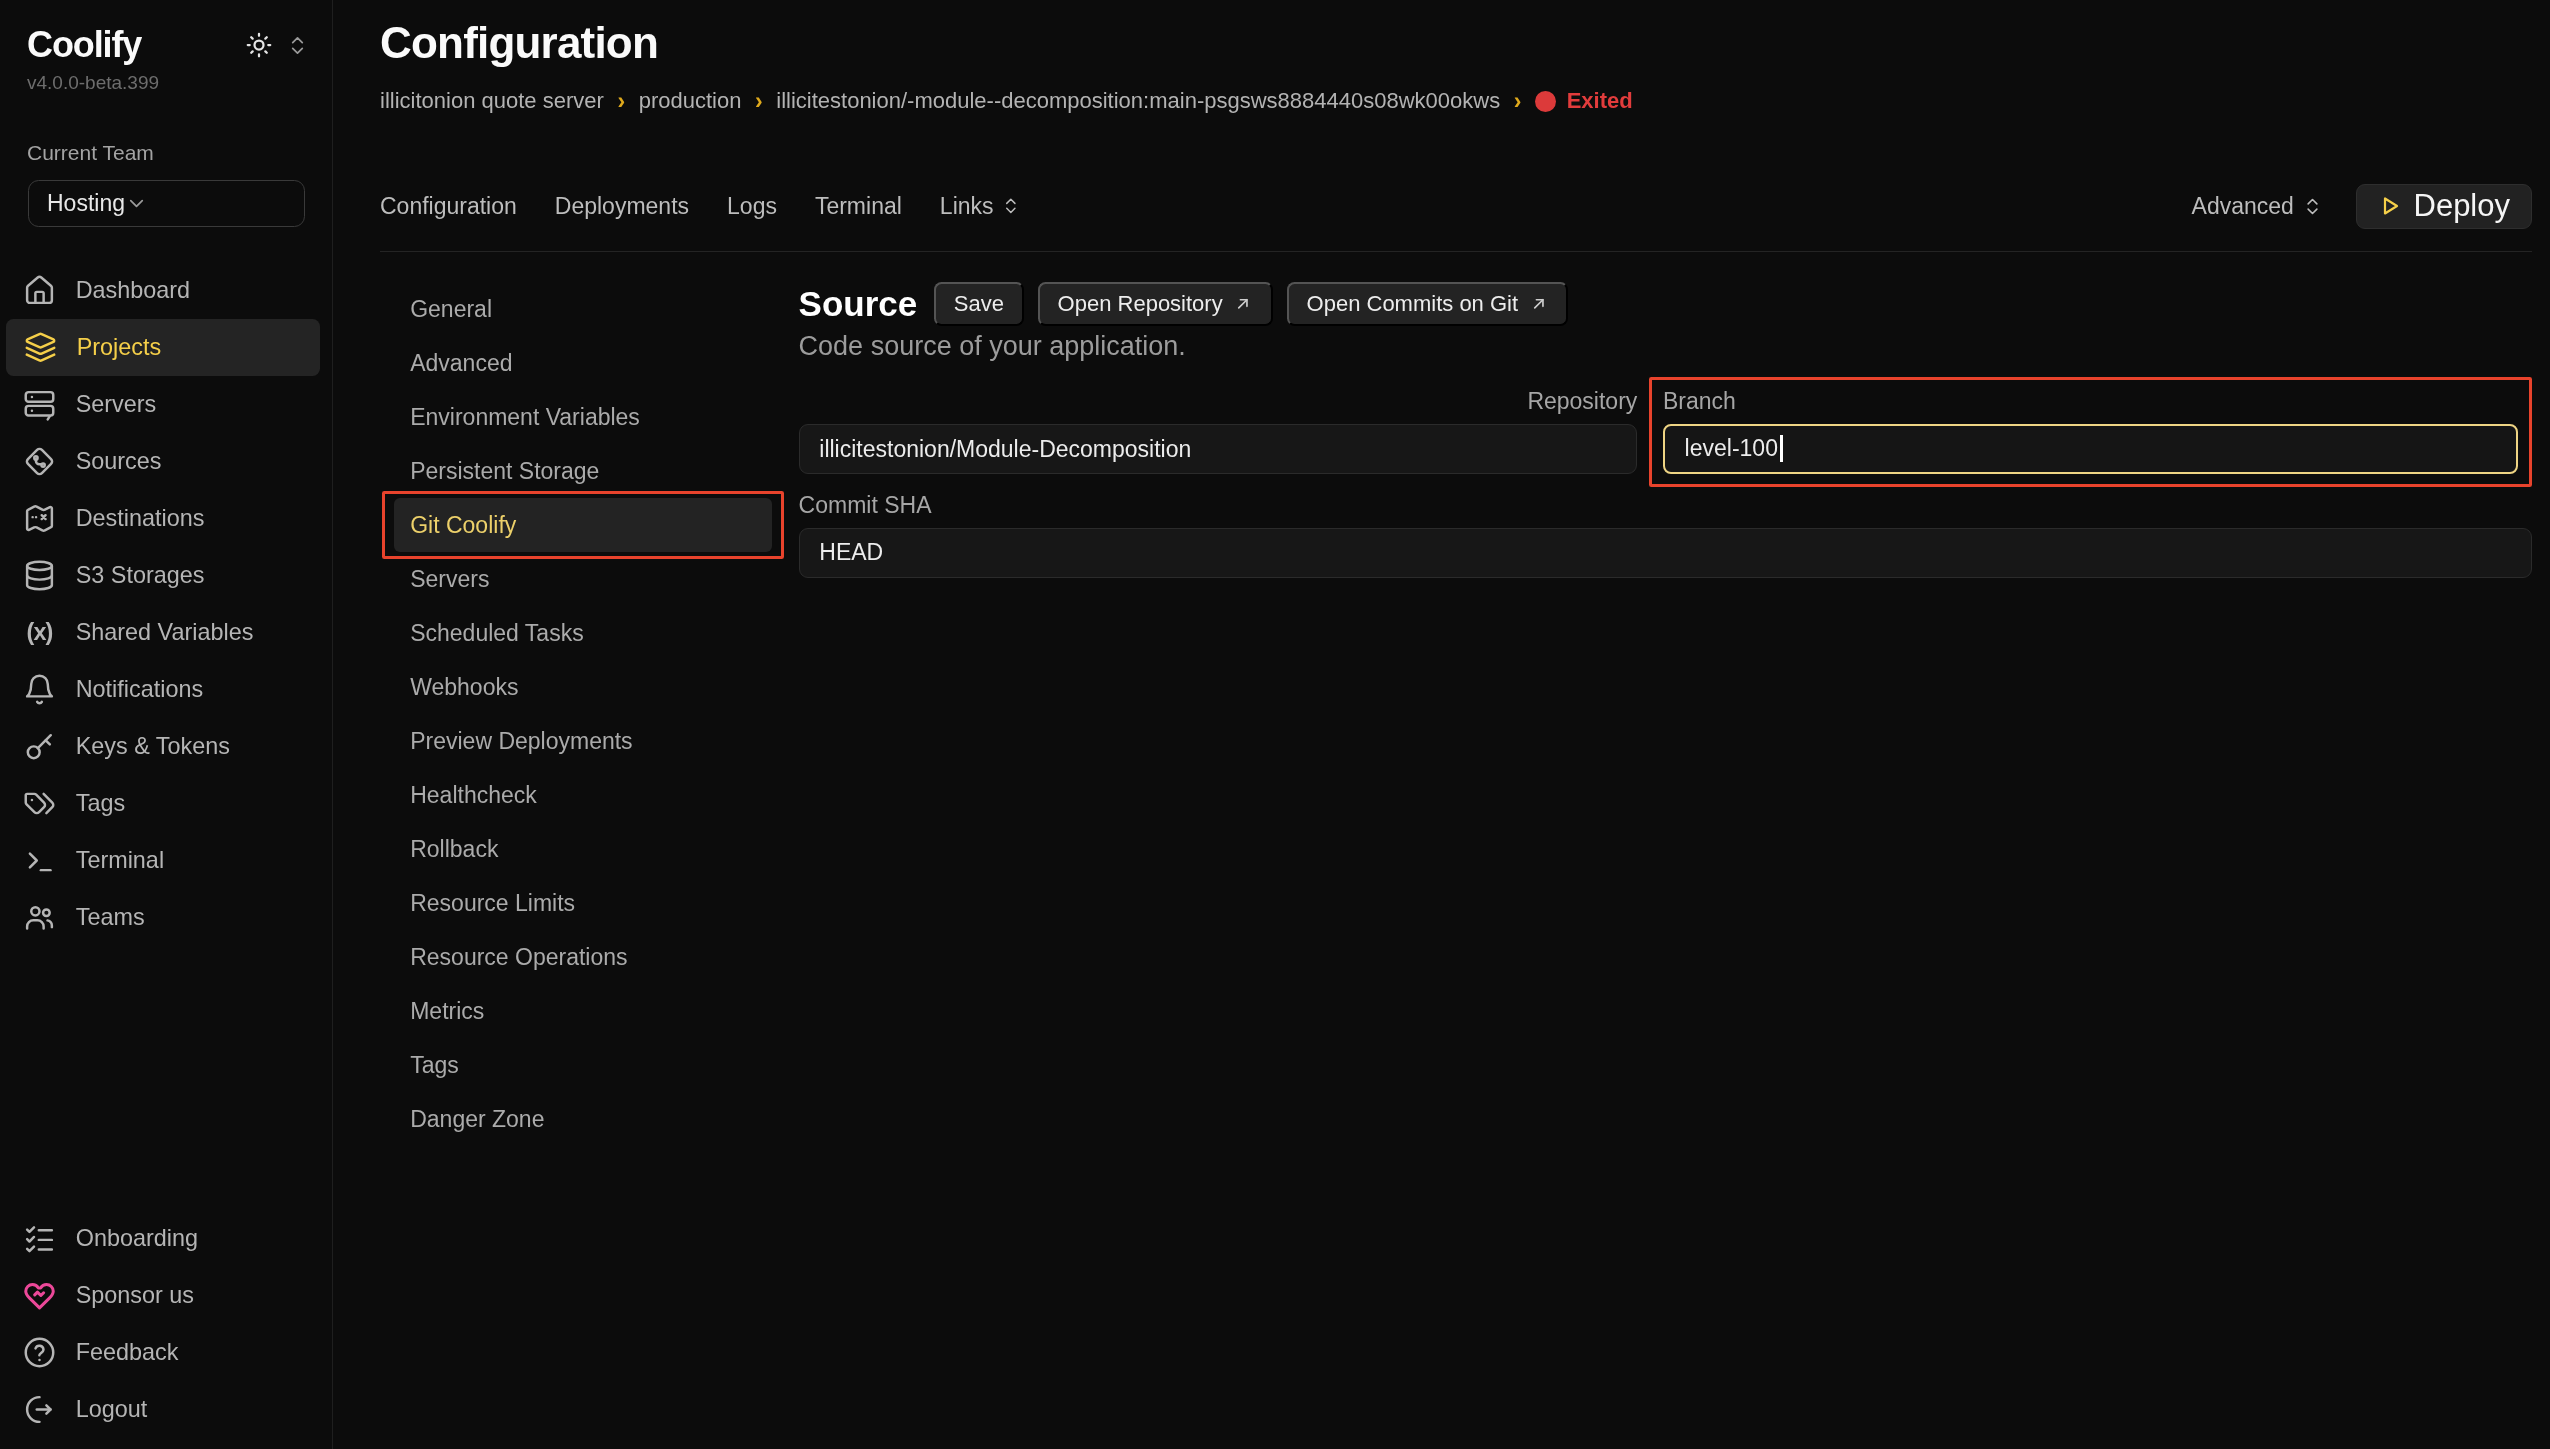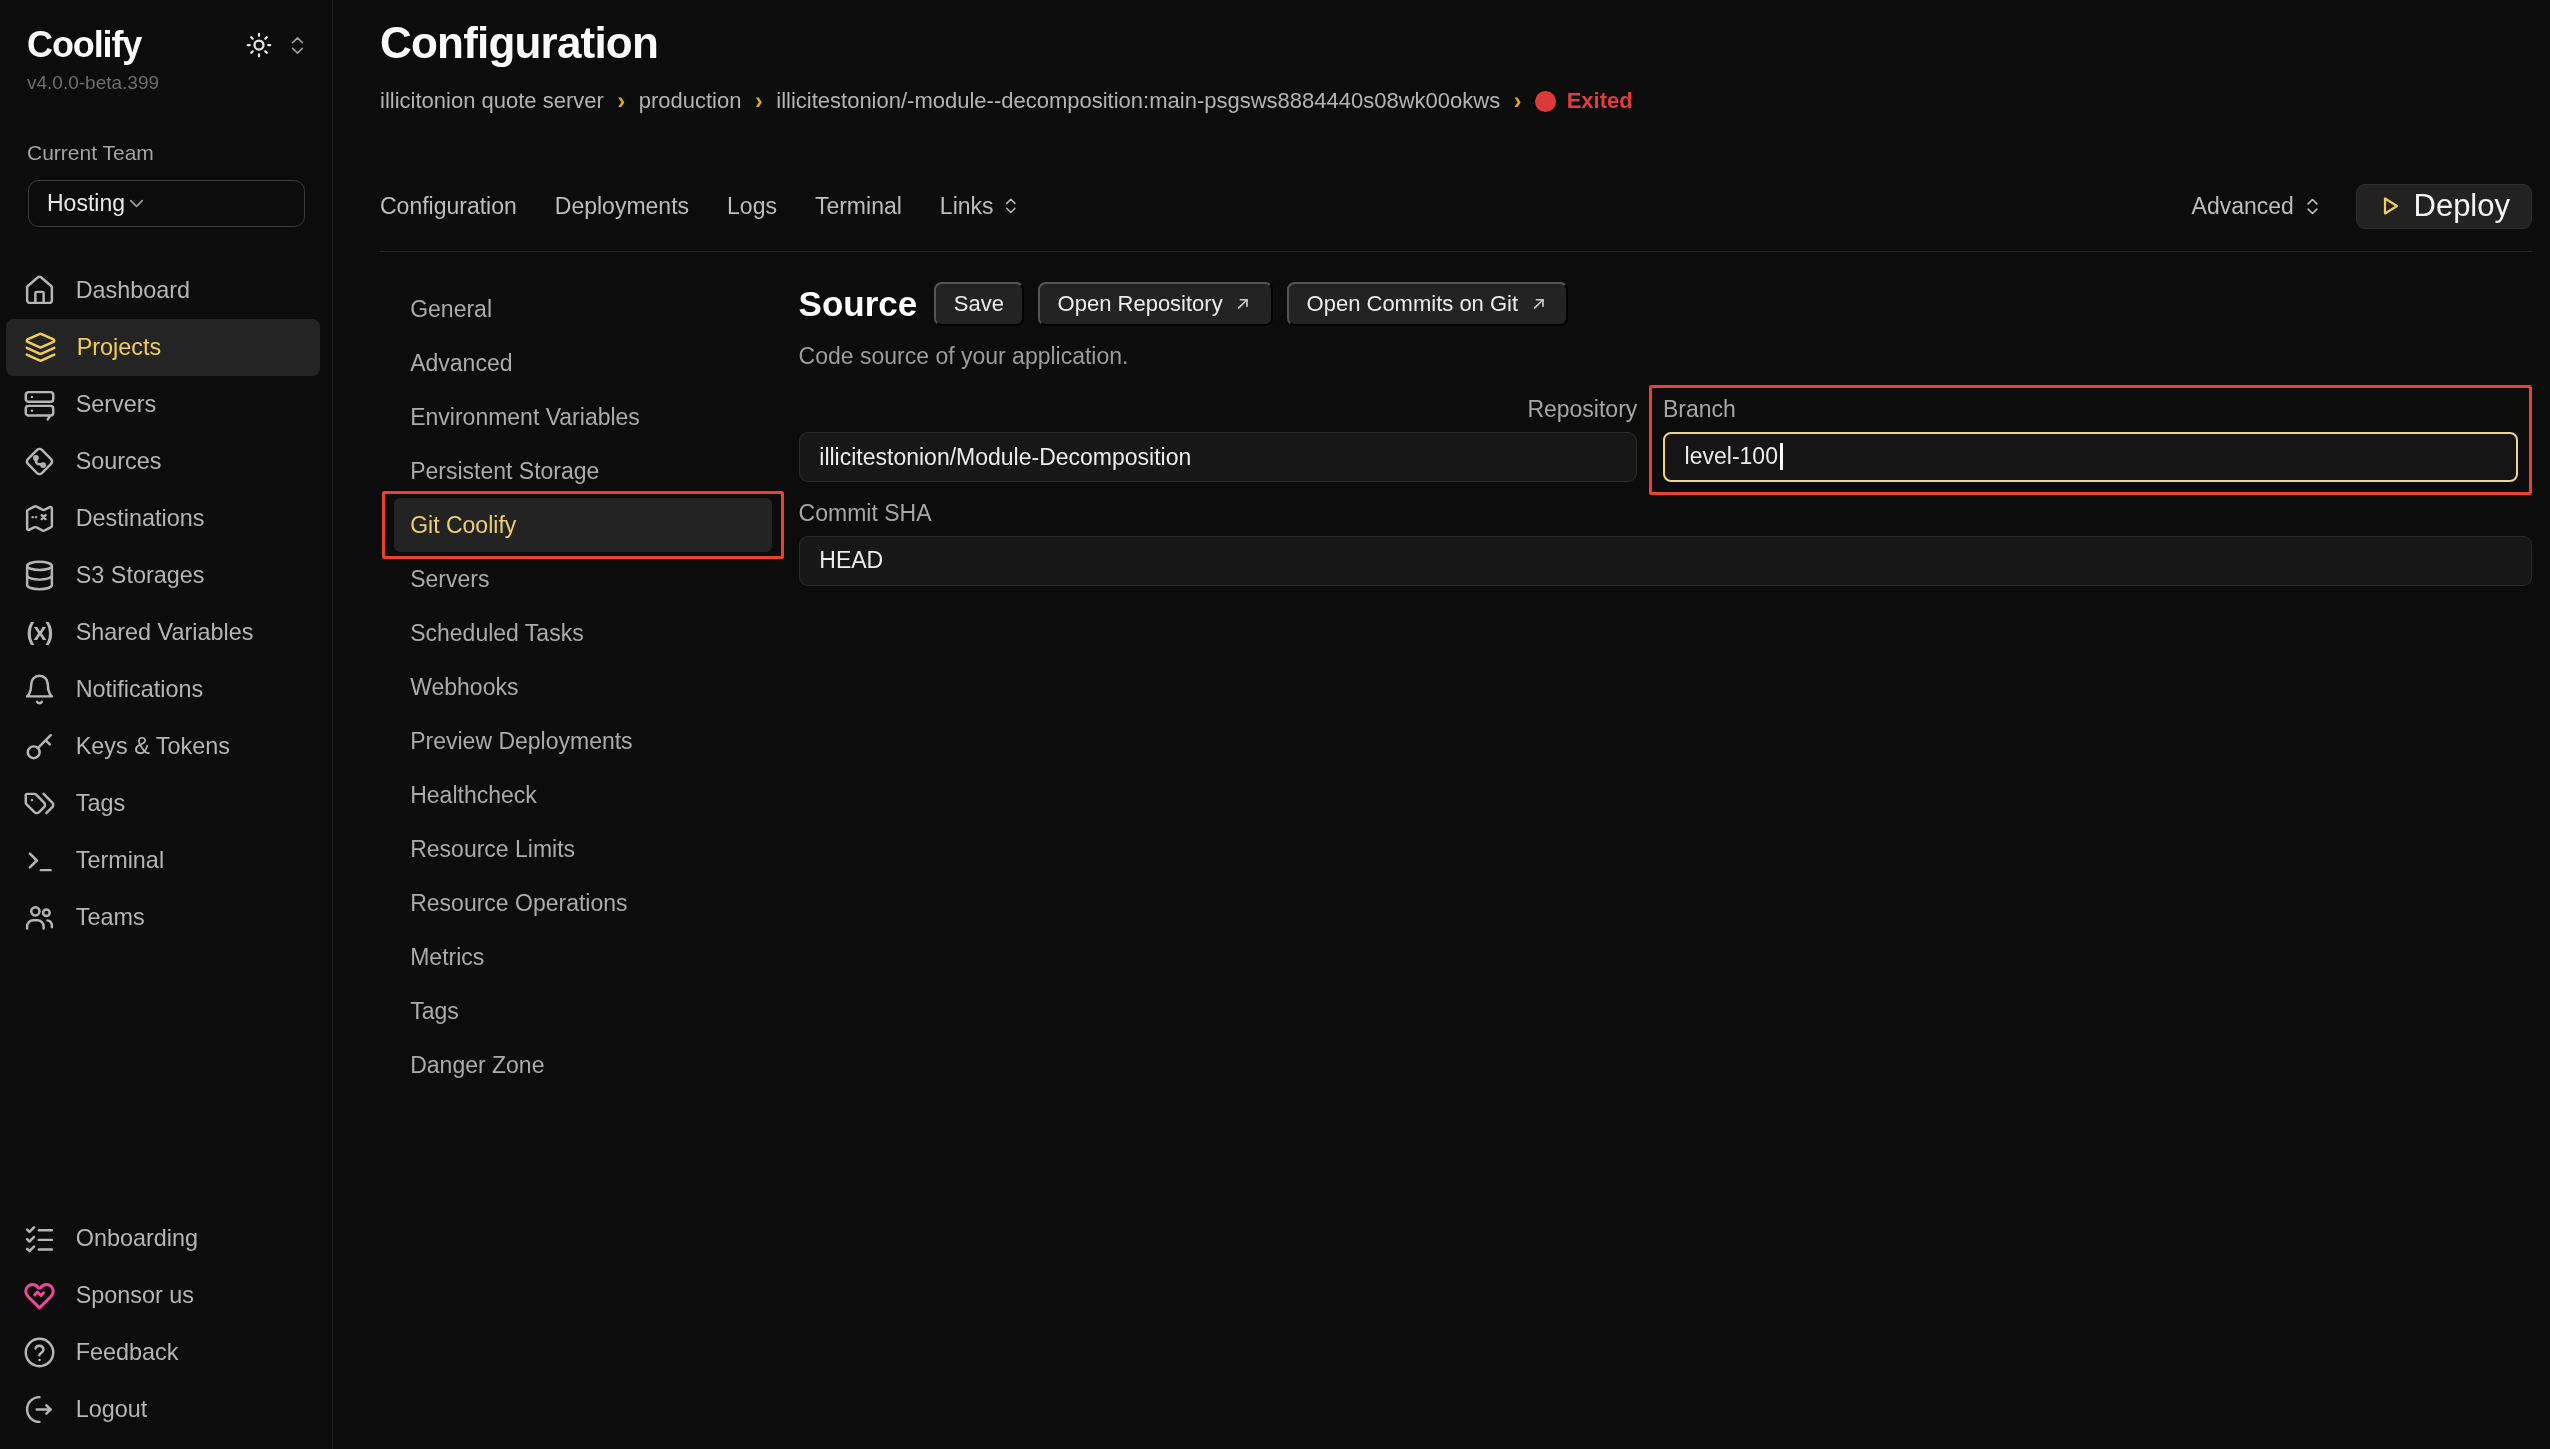--- a/index.html
+++ b/index.html
@@ -52,21 +52,21 @@
   .subnav { width:378px; min-width:378px; margin-left:13.6px; display:flex; flex-direction:column; }
   .subnav-item { height:54px; line-height:54px; padding-left:16.6px; font-size:23px; color:#ababab; cursor:pointer; white-space:nowrap; }
   .subnav-item.active { background:#232323; border-radius:6px; color:#ecd06a; position:relative; }
   .annotation-box { position:absolute; inset:-6.8px -12px; border:3.8px solid #e8432c; border-radius:2.3px; pointer-events:none; }
 
   .form-area { flex:1; margin-left:27px; display:flex; flex-direction:column; }
   .source-header { display:flex; align-items:center; gap:13.6px; }
   .source-title { font-size:35px; font-weight:700; color:#ffffff; margin-right:3px; }
   .btn { height:44px; background:#232323; border-radius:7.6px; display:flex; align-items:center; gap:10.6px;
     padding:0 18px; font-size:22px; color:#ededed; cursor:pointer; }
-  .desc { font-size:23px; color:#9c9c9c; margin-top:17px; }
+  .desc { font-size:27px; color:#9c9c9c; margin-top:5px; }
 
   .form-row { display:flex; gap:12px; margin-top:15px; }
   .field { display:flex; flex-direction:column; }
   .field-repo { flex:1; padding-top:11.3px;text-align:right; }
   .field label { font-size:23px; color:#a6a6a6; margin-bottom:9px; }
   .input { height:50px; background:#171717; border:1.5px solid #2b2b2b; border-radius:9px;
     display:flex; align-items:center; padding:0 19.7px; font-size:23px; color:#ececec; white-space:nowrap; }
   .branch-annotation { flex:1.02; border:3.8px solid #e8432c; border-radius:2.3px; padding:7.6px 10.6px 10.6px; }
   .branch-annotation .field { width:100%; }
   .input.focused { background:#151515; border:2.3px solid #eed484; border-radius:8px; }
@@ -288,20 +288,21 @@
         <div class="subnav-item">Persistent Storage</div>
         <div class="subnav-item active">
           <span>Git Coolify</span>
           <span class="annotation-box"></span>
         </div>
         <div class="subnav-item">Servers</div>
         <div class="subnav-item">Scheduled Tasks</div>
         <div class="subnav-item">Webhooks</div>
         <div class="subnav-item">Preview Deployments</div>
         <div class="subnav-item">Healthcheck</div>
+        <div class="subnav-item">Rollback</div>
         <div class="subnav-item">Resource Limits</div>
         <div class="subnav-item">Resource Operations</div>
         <div class="subnav-item">Metrics</div>
         <div class="subnav-item">Tags</div>
         <div class="subnav-item">Danger Zone</div>
       </nav>
 
       <section class="form-area">
         <div class="source-header">
           <h2 class="source-title">Source</h2>

